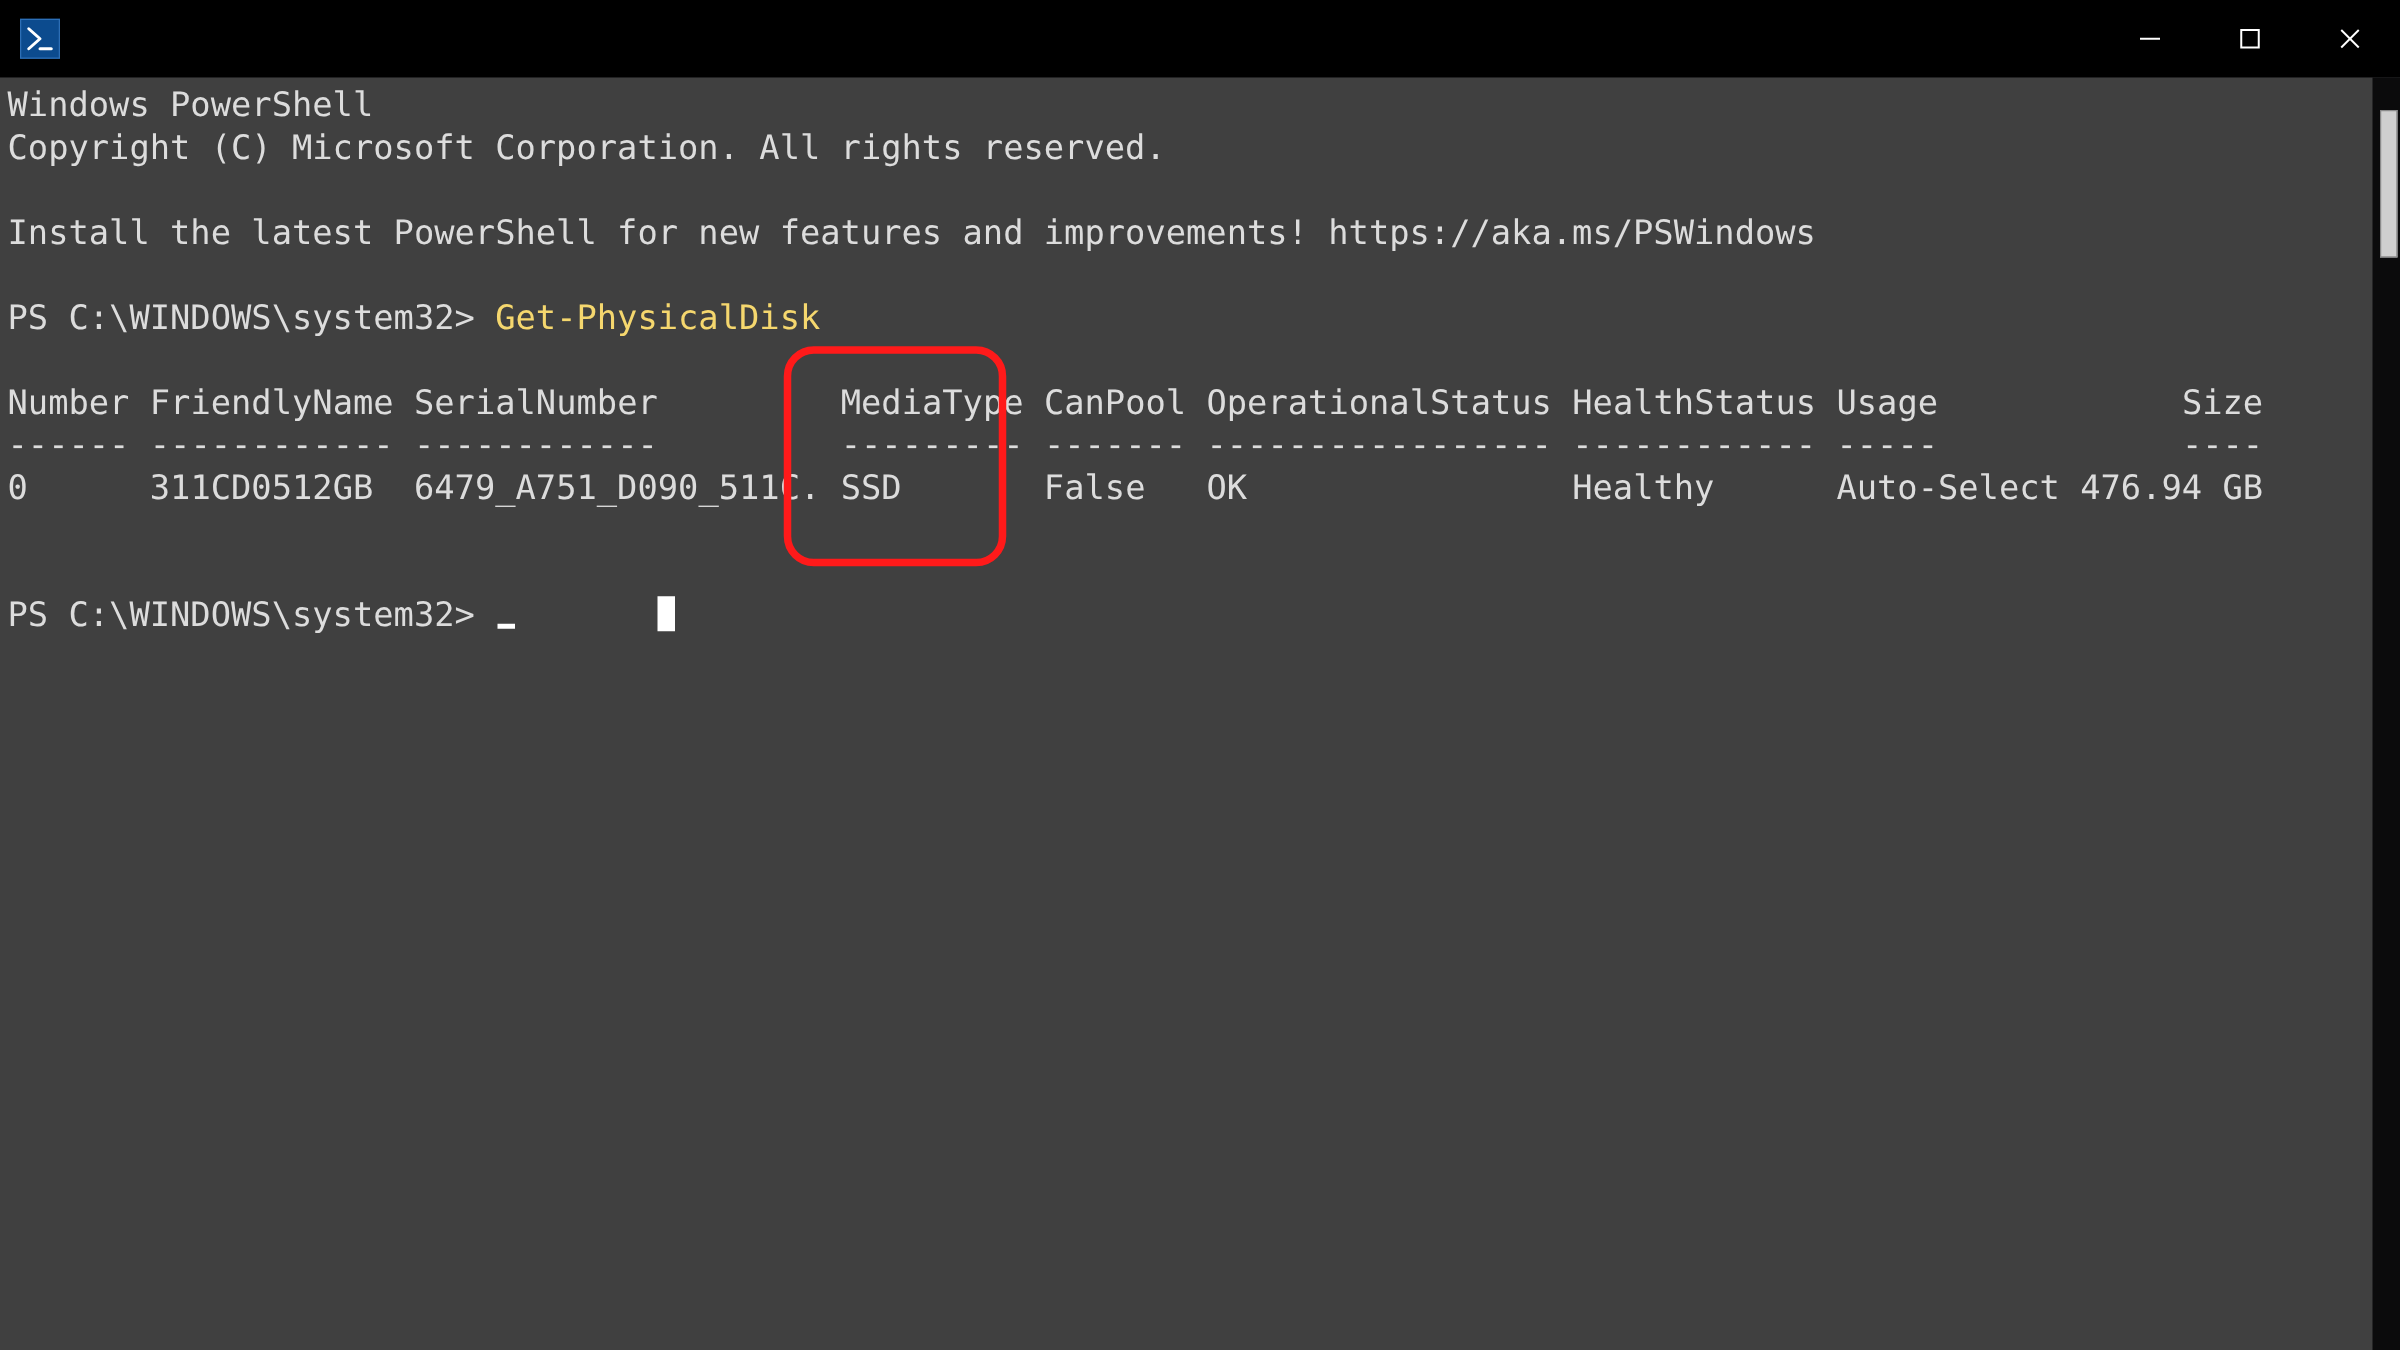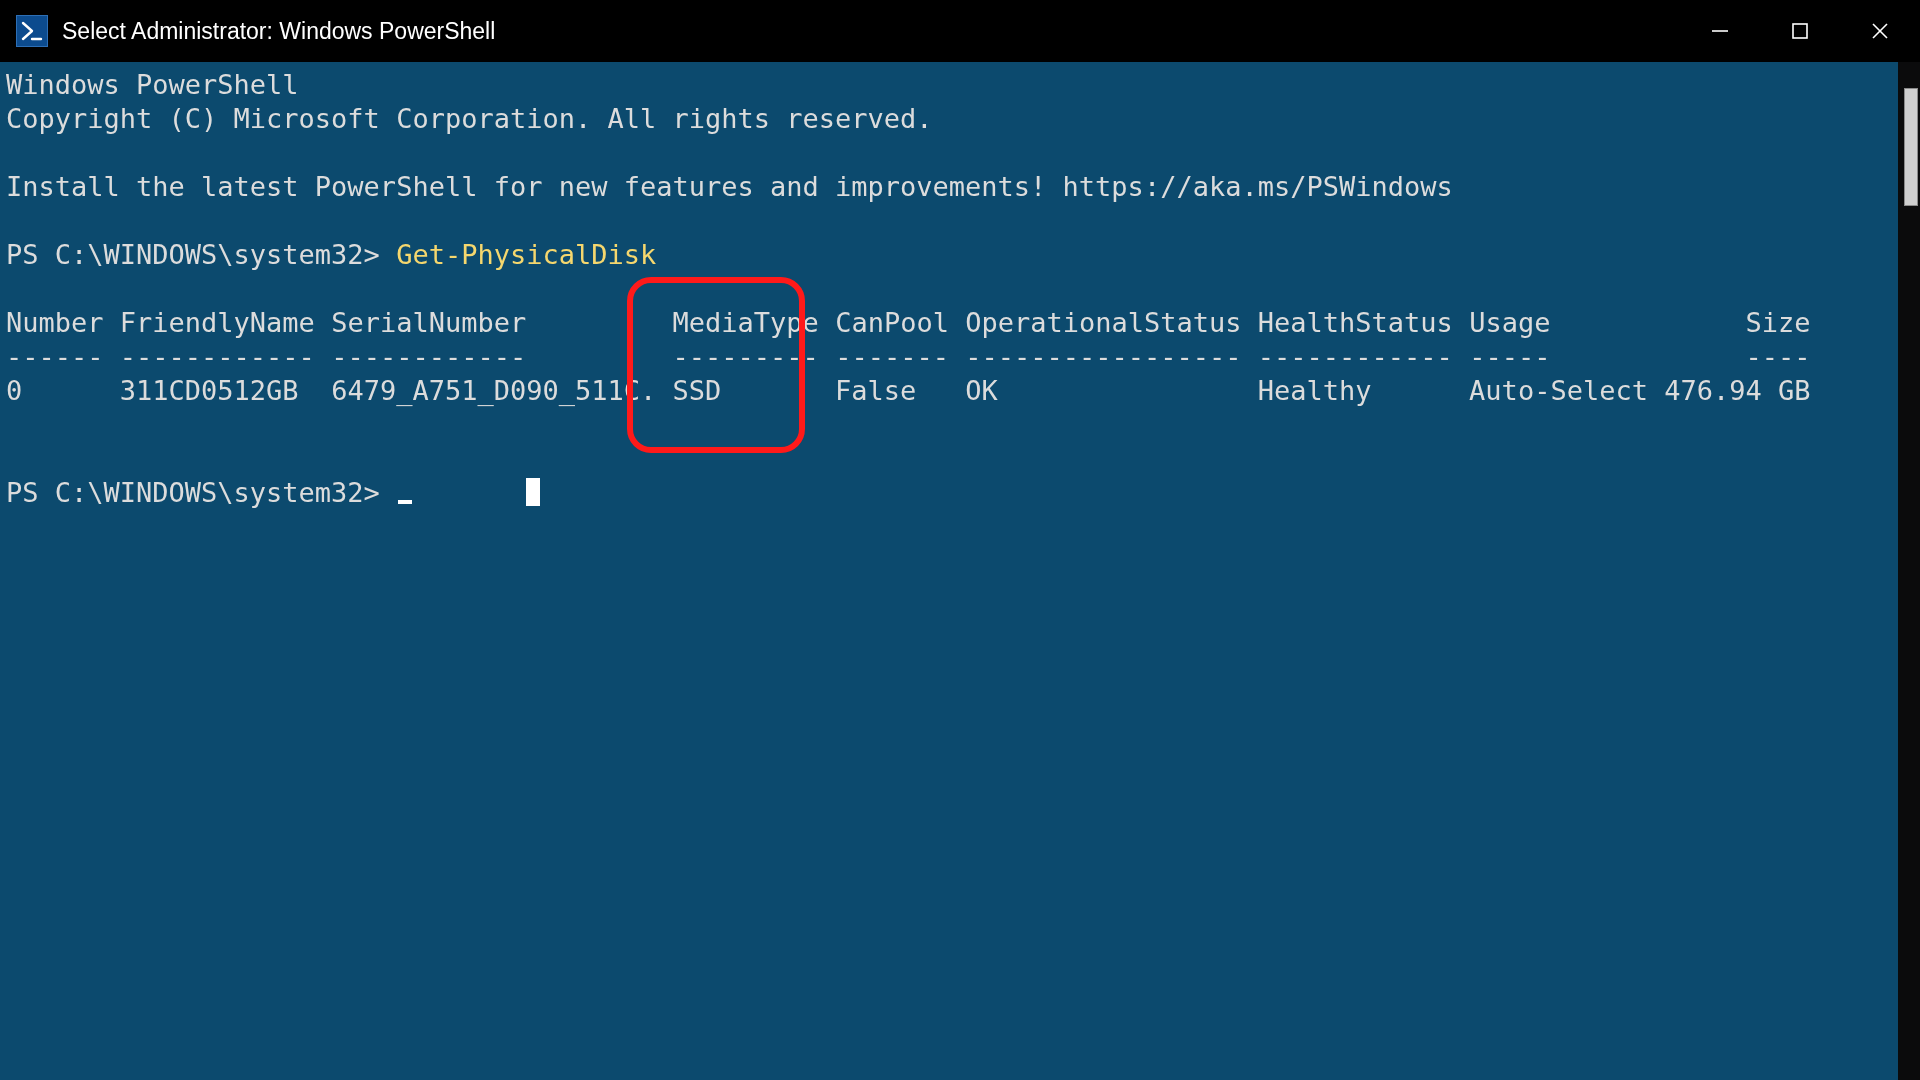--- a/index.html
+++ b/index.html
@@ -54,21 +54,21 @@
     display: flex;
     align-items: center;
     justify-content: center;
     color: #ffffff;
   }
   .wbtn svg { display: block; }
 
   .terminal-wrap {
     flex: 1;
     position: relative;
-    background: #0c4a6e;
+    background: #404040;
   }
   .scrollbar-track {
     position: absolute;
     right: 0;
     top: 0;
     width: 22px;
     height: 100%;
     background: #0b0b0c;
   }
   .scrollbar-thumb {
@@ -124,21 +124,20 @@
 <div class="window">
 
   <div class="titlebar">
     <div class="titlebar-left">
       <div class="ps-icon">
         <svg width="24" height="24" viewBox="0 0 24 24">
           <path d="M3 4 L12 12 L3 20" stroke="#ffffff" stroke-width="2.4" fill="none" stroke-linecap="round" stroke-linejoin="round"></path>
           <line x1="12" y1="20" x2="21" y2="20" stroke="#ffffff" stroke-width="2.4" stroke-linecap="round"></line>
         </svg>
       </div>
-      <div class="titlebar-title">Select Administrator: Windows PowerShell</div>
     </div>
     <div class="titlebar-spacer"></div>
     <div class="wbtn" title="Minimize">
       <svg width="20" height="20" viewBox="0 0 20 20">
           <line x1="2" y1="10" x2="18" y2="10" stroke="#ffffff" stroke-width="1.6"></line>
         </svg>
     </div>
     <div class="wbtn" title="Maximize">
       <svg width="20" height="20" viewBox="0 0 20 20">
           <rect x="3" y="3" width="14" height="14" stroke="#ffffff" stroke-width="1.6" fill="none"></rect>

